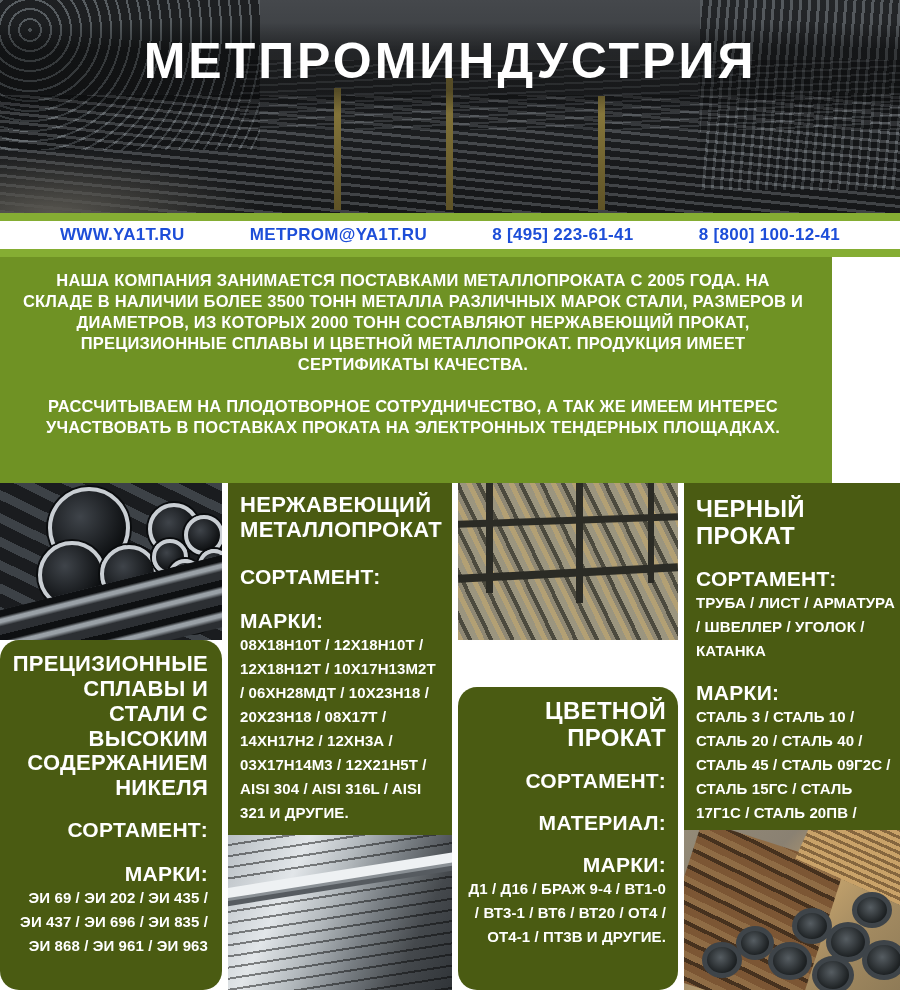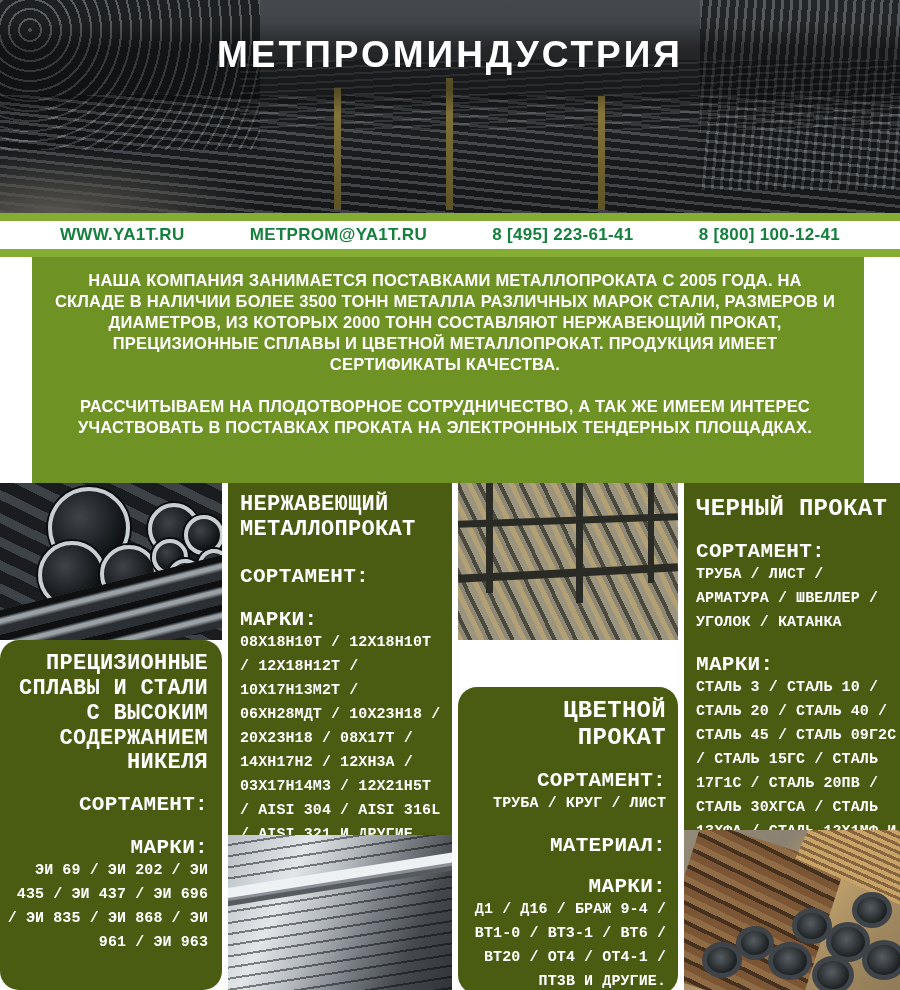--- a/index.html
+++ b/index.html
@@ -16,36 +16,36 @@
   .hero-stacks{position:absolute;left:0;top:95px;width:900px;height:118px;opacity:.9;
         background:repeating-linear-gradient(6deg,rgba(150,155,160,.30) 0 3px,rgba(8,9,10,.45) 3px 9px);}
   .hero-stacks2{position:absolute;left:240px;top:60px;width:660px;height:70px;opacity:.75;
         background:repeating-linear-gradient(-3deg,rgba(120,125,130,.35) 0 2px,rgba(12,13,14,.4) 2px 7px);}
   .hero-floor{position:absolute;left:0;top:150px;width:260px;height:63px;
         background:radial-gradient(ellipse at 20% 100%,#57554f 0%,rgba(40,40,40,0) 70%);}
   .stand{position:absolute;width:7px;background:linear-gradient(180deg,#8c7c3e,#5e5226);}
   .title-band{position:absolute;left:0;top:22px;width:900px;height:92px;
         background:linear-gradient(180deg,rgba(0,0,0,0) 0%,rgba(0,0,0,.38) 30%,rgba(0,0,0,.38) 75%,rgba(0,0,0,0) 100%);}
   .hero-title{position:absolute;left:0;top:36px;width:900px;text-align:center;color:#ffffff;
-        font-size:37px;letter-spacing:3px;line-height:1;}
+        font-size:50px;letter-spacing:3px;line-height:1;}
 
   
   .strip{position:absolute;left:0;width:900px;height:8px;background:#85ad33;}
   .contactbar{position:absolute;left:0;top:221px;width:900px;height:28px;background:#ffffff;
         display:flex;align-items:center;justify-content:space-between;padding:0 60px;box-sizing:border-box;}
-  .contactbar span{font-size:17px;color:#15803d;letter-spacing:.3px;white-space:nowrap;}
+  .contactbar span{font-size:17px;color:#1d4ed8;letter-spacing:.3px;white-space:nowrap;}
 
   
   .intro{position:absolute;left:0;top:257px;width:832px;height:226px;background:#6f9224;
-        box-sizing:border-box;padding:13px 26px 0 20px;text-align:center;margin-left:32px;}
+        box-sizing:border-box;padding:13px 26px 0 20px;text-align:center;}
   .intro p{margin:0 0 21px 0;color:#ffffff;font-size:16.5px;line-height:21px;letter-spacing:.2px;}
 
   
   .products{position:absolute;left:0;top:483px;width:900px;height:507px;background:#ffffff;}
-  .col{position:absolute;top:0;height:507px;display:flex;flex-direction:column;font-family:Liberation Mono, monospace;}
+  .col{position:absolute;top:0;height:507px;display:flex;flex-direction:column;}
   .panel{background:#4a5b12;color:#ffffff;box-sizing:border-box;flex:1;}
   .align-r{text-align:right;border-radius:19px;}
   .align-l{text-align:left;}
   .p-title{font-size:22px;line-height:1.13;letter-spacing:.3px;}
   .p-label{font-size:21px;letter-spacing:.3px;}
   .p-list{font-size:15px;line-height:1.6;letter-spacing:.1px;}
 
   
   .photo{position:relative;overflow:hidden;flex:none;}
   .photo-pipes{height:157px;background:
@@ -149,21 +149,20 @@
       <div class="photo photo-rods">
         <div class="rack" style="left:0;top:34px;width:220px;height:7px;transform:rotate(-2deg);"></div>
         <div class="rack" style="left:0;top:86px;width:220px;height:8px;transform:rotate(-3deg);"></div>
         <div class="rack" style="left:28px;top:0;width:7px;height:110px;"></div>
         <div class="rack" style="left:118px;top:0;width:7px;height:120px;"></div>
         <div class="rack" style="left:190px;top:0;width:6px;height:100px;"></div>
       </div>
       <div class="panel align-r" style="padding:10px 12px 0 10px;">
         <div class="p-title" style="font-size:24px;">ЦВЕТНОЙ ПРОКАТ</div>
         <div class="p-label" style="margin-top:18px;">СОРТАМЕНТ:</div>
-        <div class="p-list">ТРУБА / КРУГ / ЛИСТ</div>
         <div class="p-label" style="margin-top:18px;text-align:right;">МАТЕРИАЛ:</div>
         <div class="p-label" style="margin-top:18px;">МАРКИ:</div>
         <div class="p-list">Д1 / Д16 / БРАЖ 9-4 / ВТ1-0 / ВТ3-1 / ВТ6 / ВТ20 / ОТ4 / ОТ4-1 / ПТ3В И ДРУГИЕ.</div>
       </div>
     </div>
 
     <div class="col" style="left:684px;width:216px;">
       <div class="panel align-l" style="height:347px;flex:none;padding:12px 3px 0 12px;">
         <div class="p-title" style="font-size:24px;">ЧЕРНЫЙ ПРОКАТ</div>
         <div class="p-label" style="margin-top:18px;">СОРТАМЕНТ:</div>

